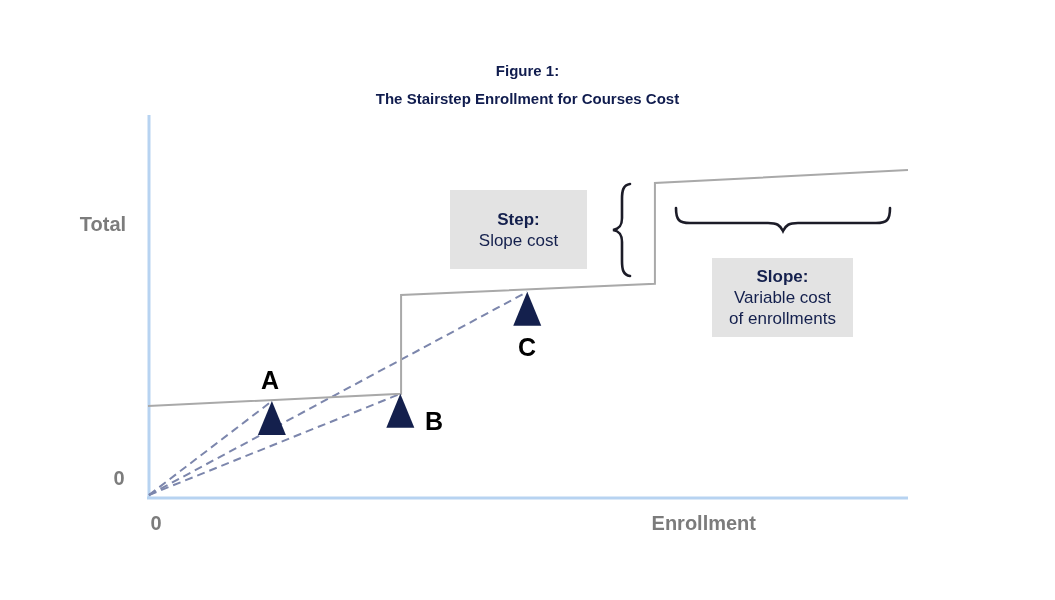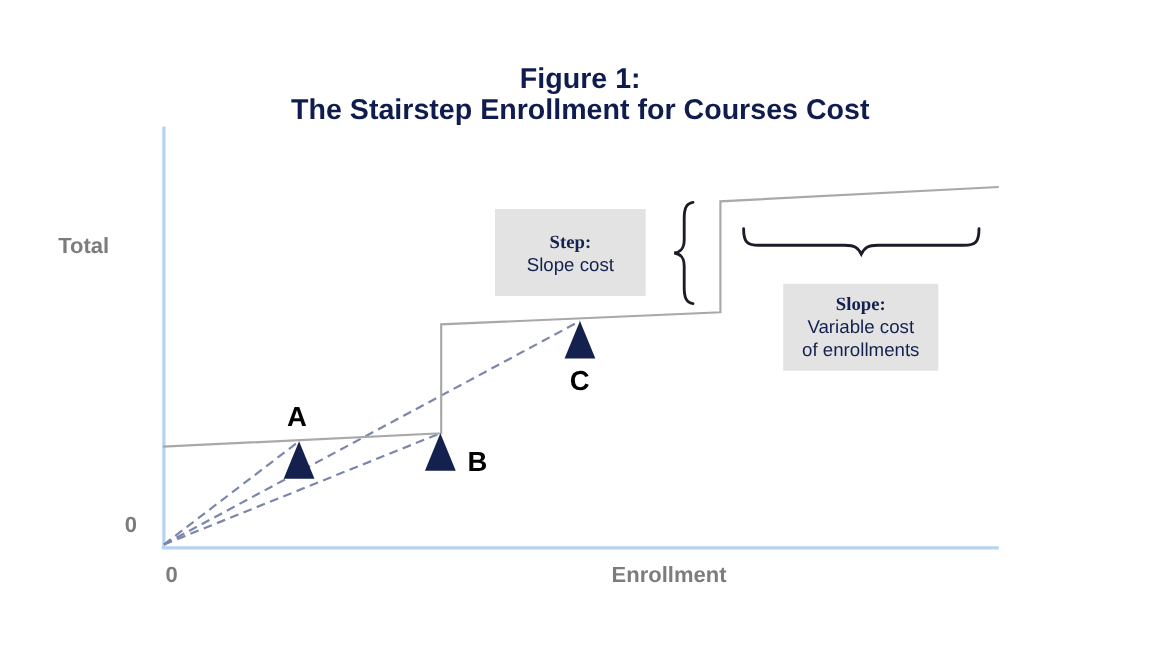--- a/index.html
+++ b/index.html
@@ -2,45 +2,45 @@
 <html><head>
 <meta charset="utf-8">
 <style>
   html,body{margin:0;padding:0;background:#ffffff;}
   .stage{
     position:relative;width:1055px;height:600px;background:#ffffff;overflow:hidden;
     font-family:"Liberation Sans","DejaVu Sans",sans-serif;
   }
   .title{
     position:absolute;left:0;top:57px;width:1055px;text-align:center;
-    color:#101c4e;font-weight:bold;font-size:26px;line-height:28px;
+    color:#101c4e;font-weight:bold;font-size:15px;line-height:28px;
   }
   svg.canvas{position:absolute;left:0;top:0;}
   .axis{stroke:#b7d3f1;stroke-width:3;fill:none;}
   .stair{stroke:#a9a9a9;stroke-width:2;fill:none;stroke-linejoin:miter;}
   .ray{stroke:#7c86ac;stroke-width:2;stroke-dasharray:8 5;fill:none;}
   .tri{fill:#14204d;stroke:none;}
   .brace{stroke:#1c1c28;stroke-width:2.6;fill:none;stroke-linecap:round;}
   .graytext{color:#7c7c7c;font-weight:bold;font-size:20px;}
-  .ylab{position:absolute;left:53px;top:211px;width:100px;text-align:left;line-height:26px;}
+  .ylab{position:absolute;left:53px;top:211px;width:100px;text-align:center;line-height:26px;}
   .zero-y{position:absolute;left:104px;top:467px;width:30px;text-align:center;}
   .zero-x{position:absolute;left:141px;top:512px;width:30px;text-align:center;}
-  .xlab{position:absolute;left:556px;top:512px;width:200px;text-align:left;}
+  .xlab{position:absolute;left:556px;top:512px;width:200px;text-align:right;}
   .ptlabel{
     position:absolute;transform:translate(-50%,-50%);
     color:#000000;font-weight:bold;font-size:25px;
   }
   .pt-a{left:270px;top:380px;}
   .pt-b{left:434px;top:421px;}
   .pt-c{left:527px;top:347px;}
   .note{
     position:absolute;background:#e3e3e3;color:#14204d;text-align:center;
     font-size:17px;line-height:21px;display:flex;flex-direction:column;justify-content:center;
   }
-  .note .hd{font-weight:bold;font-family:Liberation Serif, serif;}
+  .note .hd{font-weight:bold;}
   .note-step{left:450px;top:190px;width:137px;height:79px;}
   .note-slope{left:712px;top:258px;width:141px;height:79px;}
 </style>
 </head>
 <body>
 
 <div class="stage">
 
   <div class="title">
     <div>Figure 1:</div>

